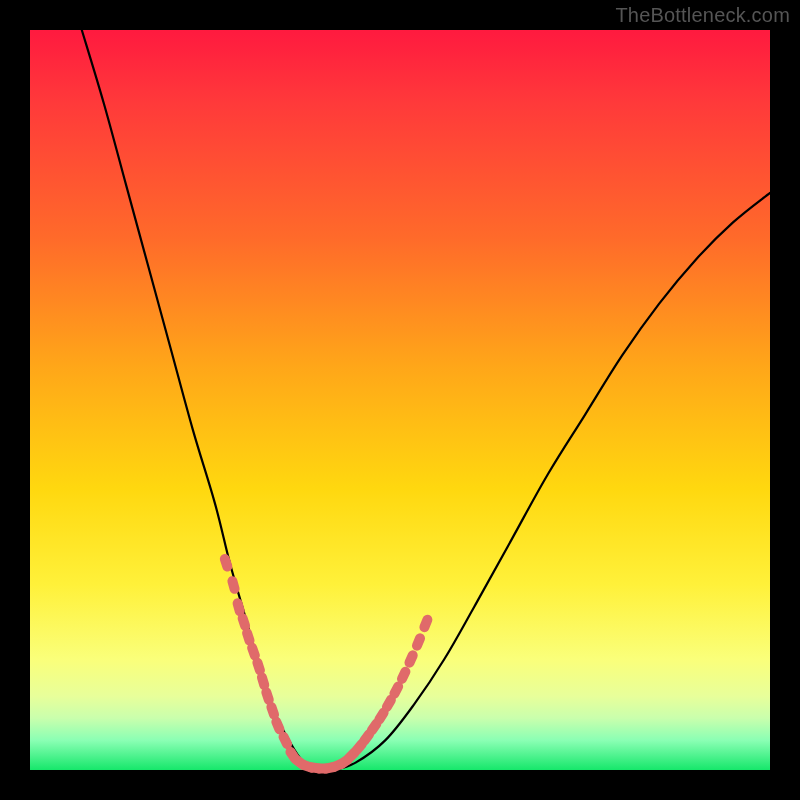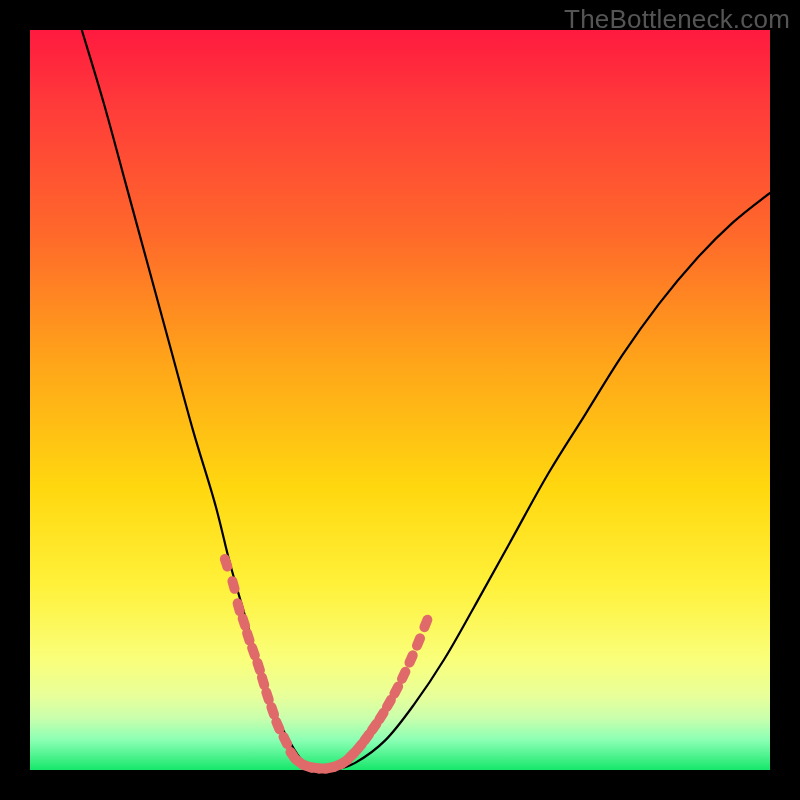--- a/index.html
+++ b/index.html
@@ -39,21 +39,21 @@
       #c9ffad 93%,
       #8affb4 96%,
       #16e76b 100%
     );
   }
   .watermark {
     position: absolute;
     top: 4px;
     right: 10px;
     color: #555;
-    font-size: 26px;
+    font-size: 20px;
     letter-spacing: 0.2px;
     user-select: none;
   }
   svg.curve {
     position: absolute;
     left: 0;
     top: 0;
     width: 740px;
     height: 740px;
     overflow: visible;

